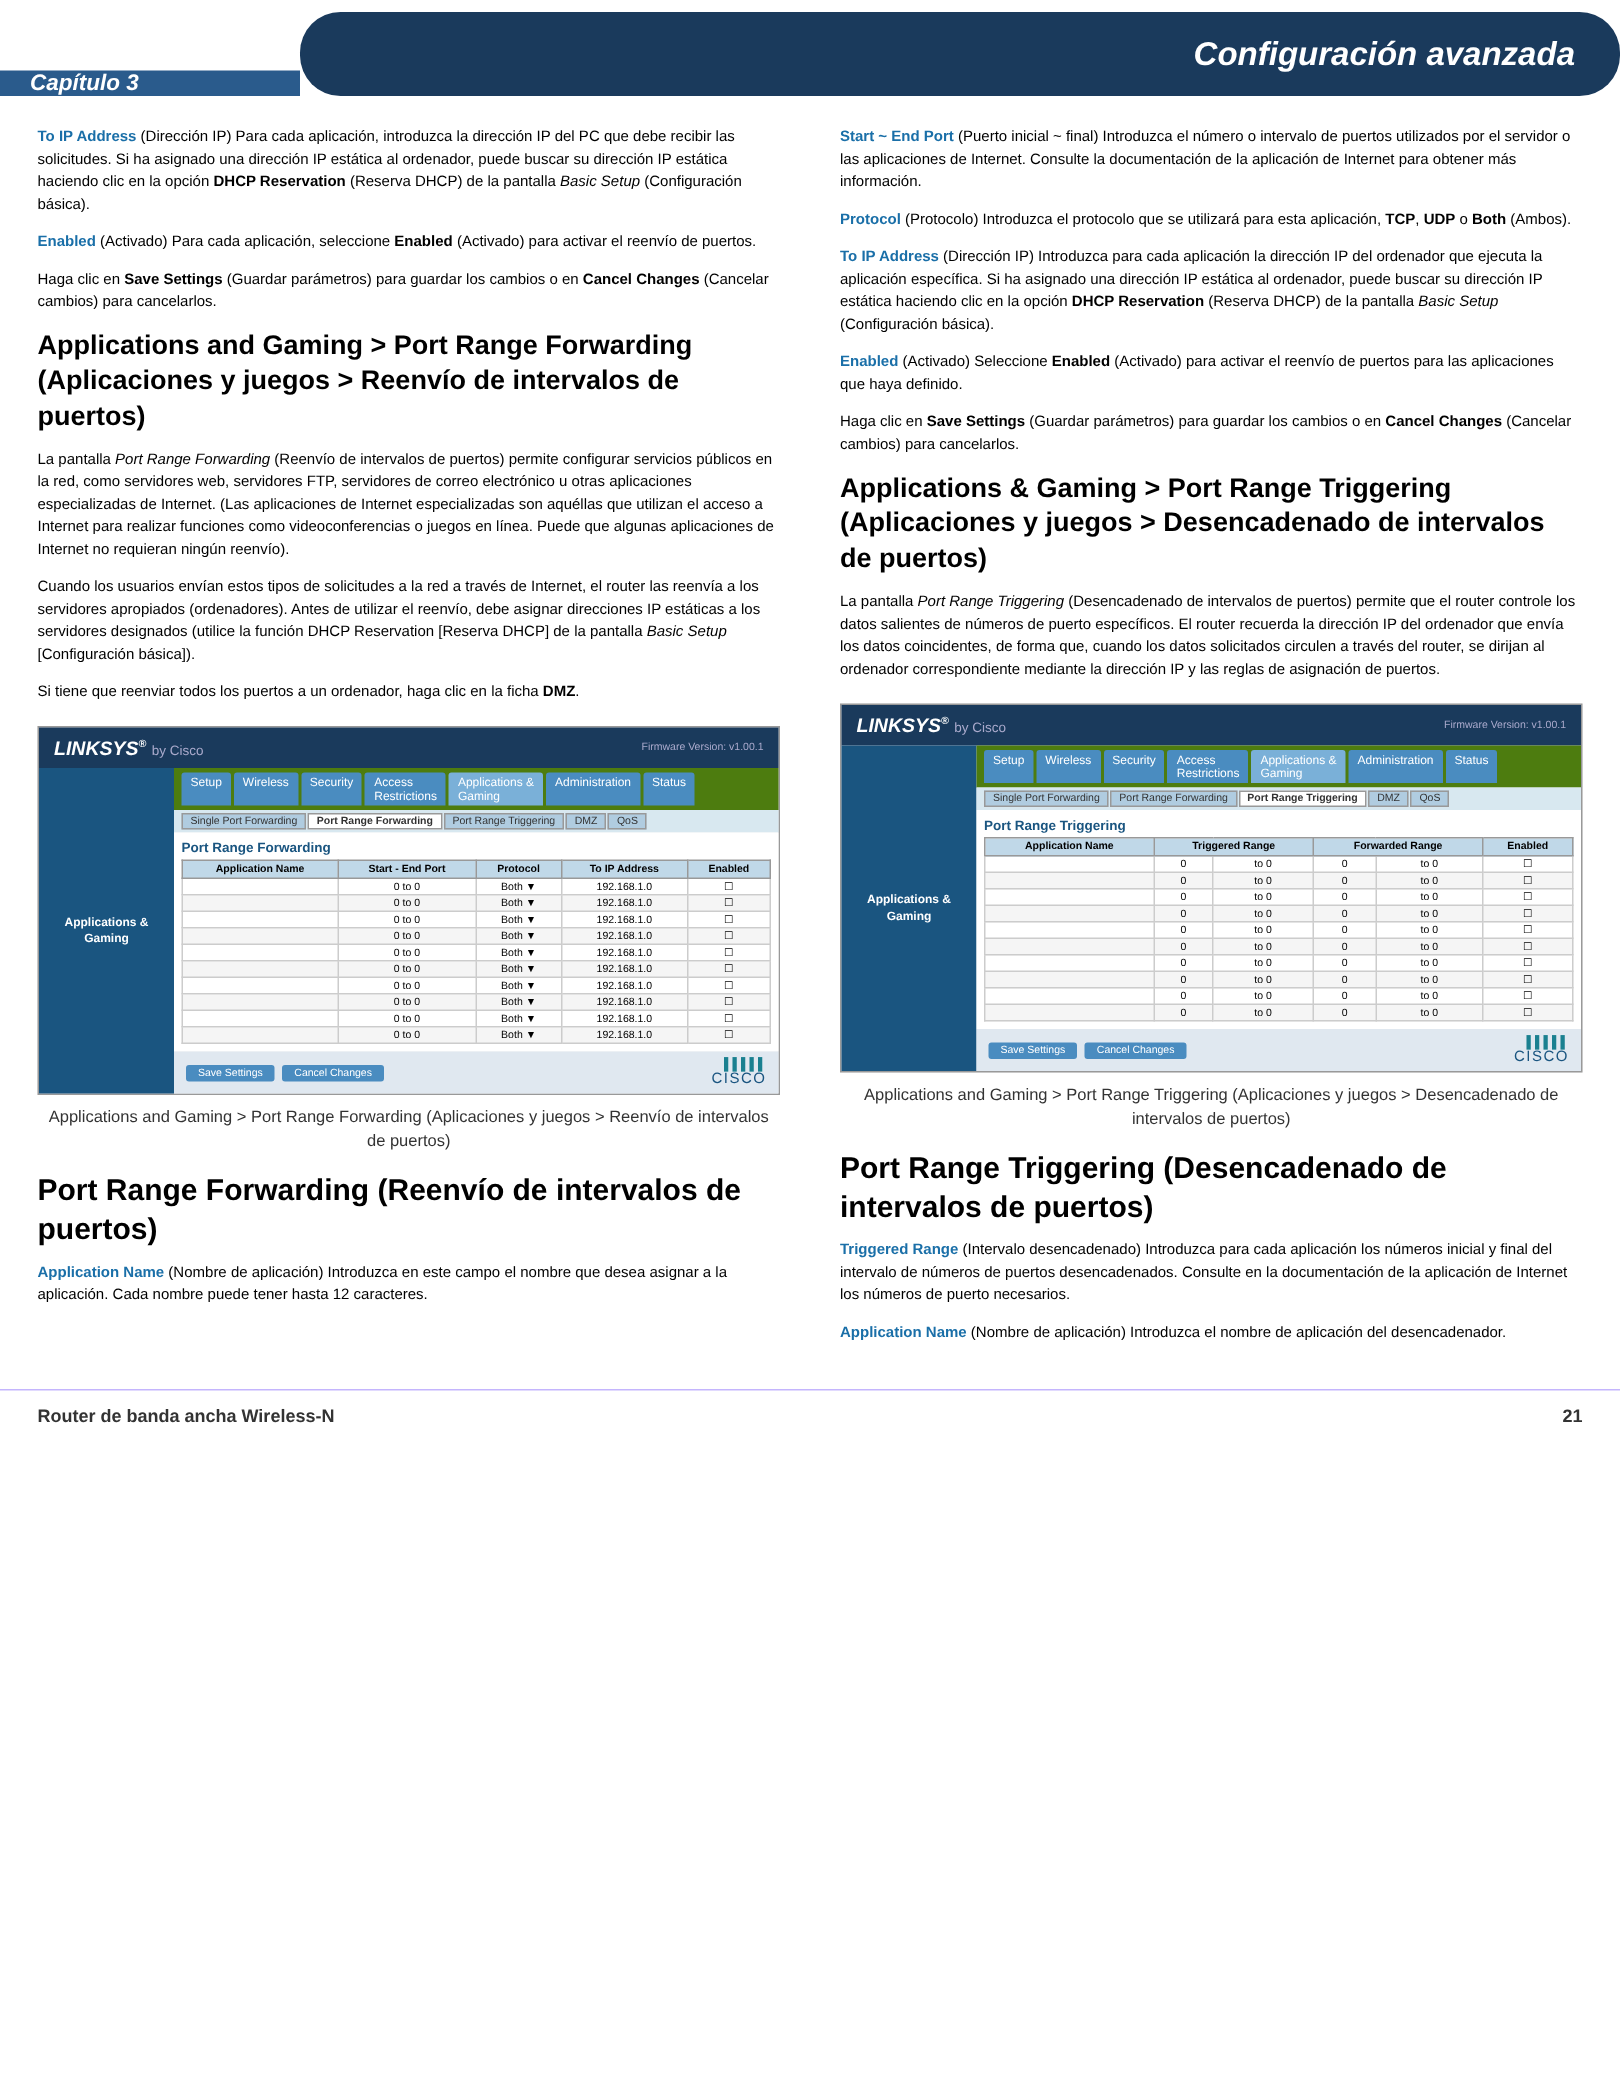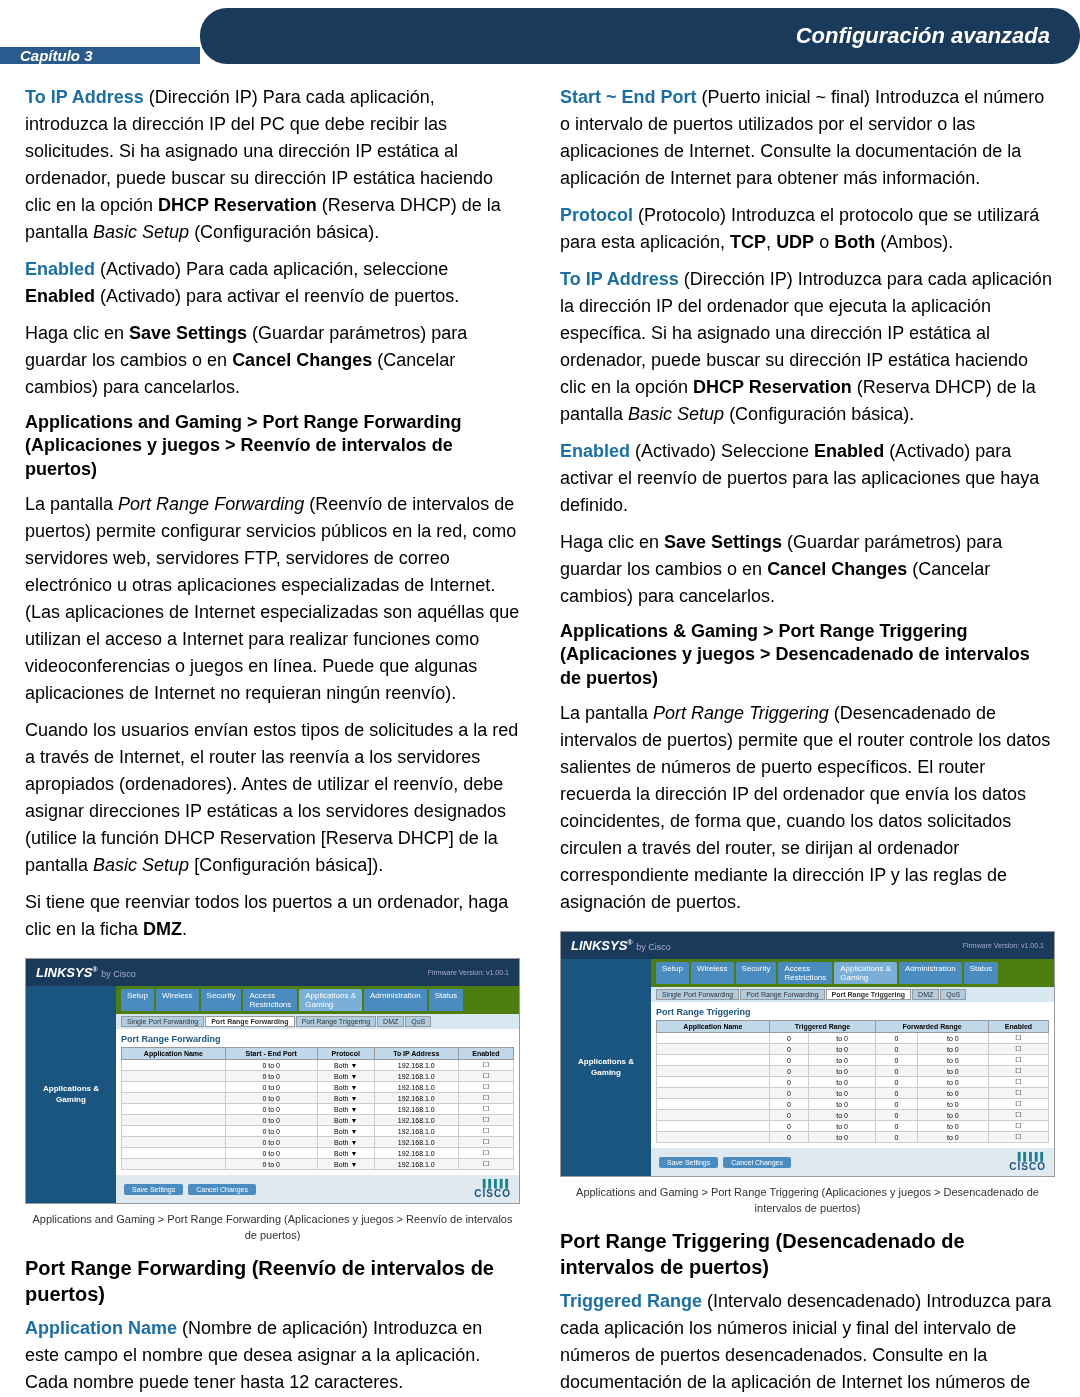--- a/index.html
+++ b/index.html
@@ -58,21 +58,21 @@
     .right-col {
       width: 50%;
       padding: 0 25px 0 20px;
       border-left: none;
     }
 
     
     p {
       margin-bottom: 10px;
       line-height: 1.5;
-      font-size: 18px;
+      font-size: 10px;
     }
 
     .bold-blue {
       color: #1a6fa8;
       font-weight: bold;
     }
     .bold {
       font-weight: bold;
     }
 
@@ -198,21 +198,21 @@
       padding: 2px 8px;
       font-size: 7px;
       border-radius: 2px;
     }
     .cisco-logo {
       text-align: right;
     }
     .cisco-text {
       color: #1a5580;
       font-size: 10px;
-      font-weight: bold;
+      font-weight: normal;
       letter-spacing: 1px;
     }
     .cisco-bars {
       color: #1a8090;
       font-size: 8px;
     }
 
     .screenshot-caption {
       text-align: center;
       font-size: 11px;

